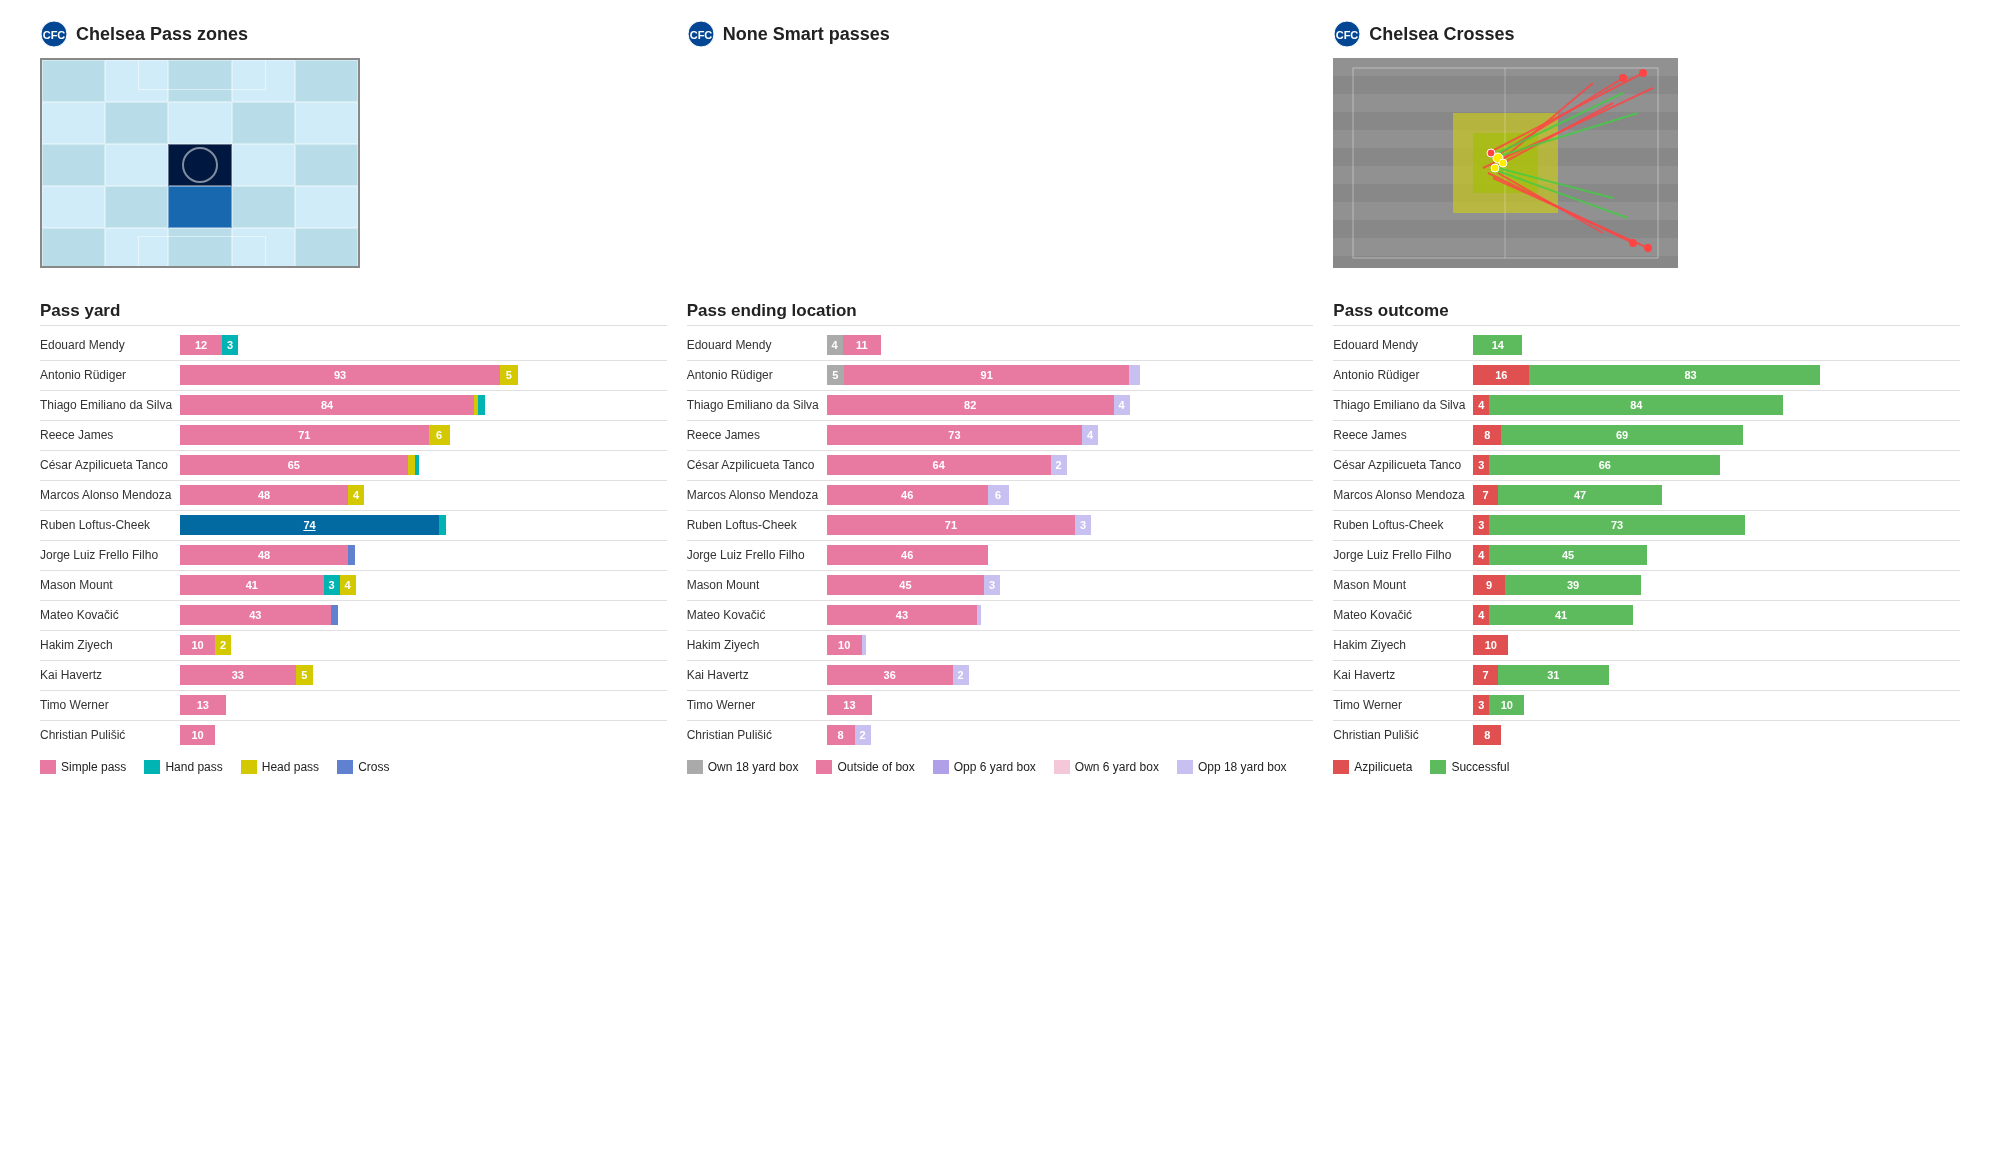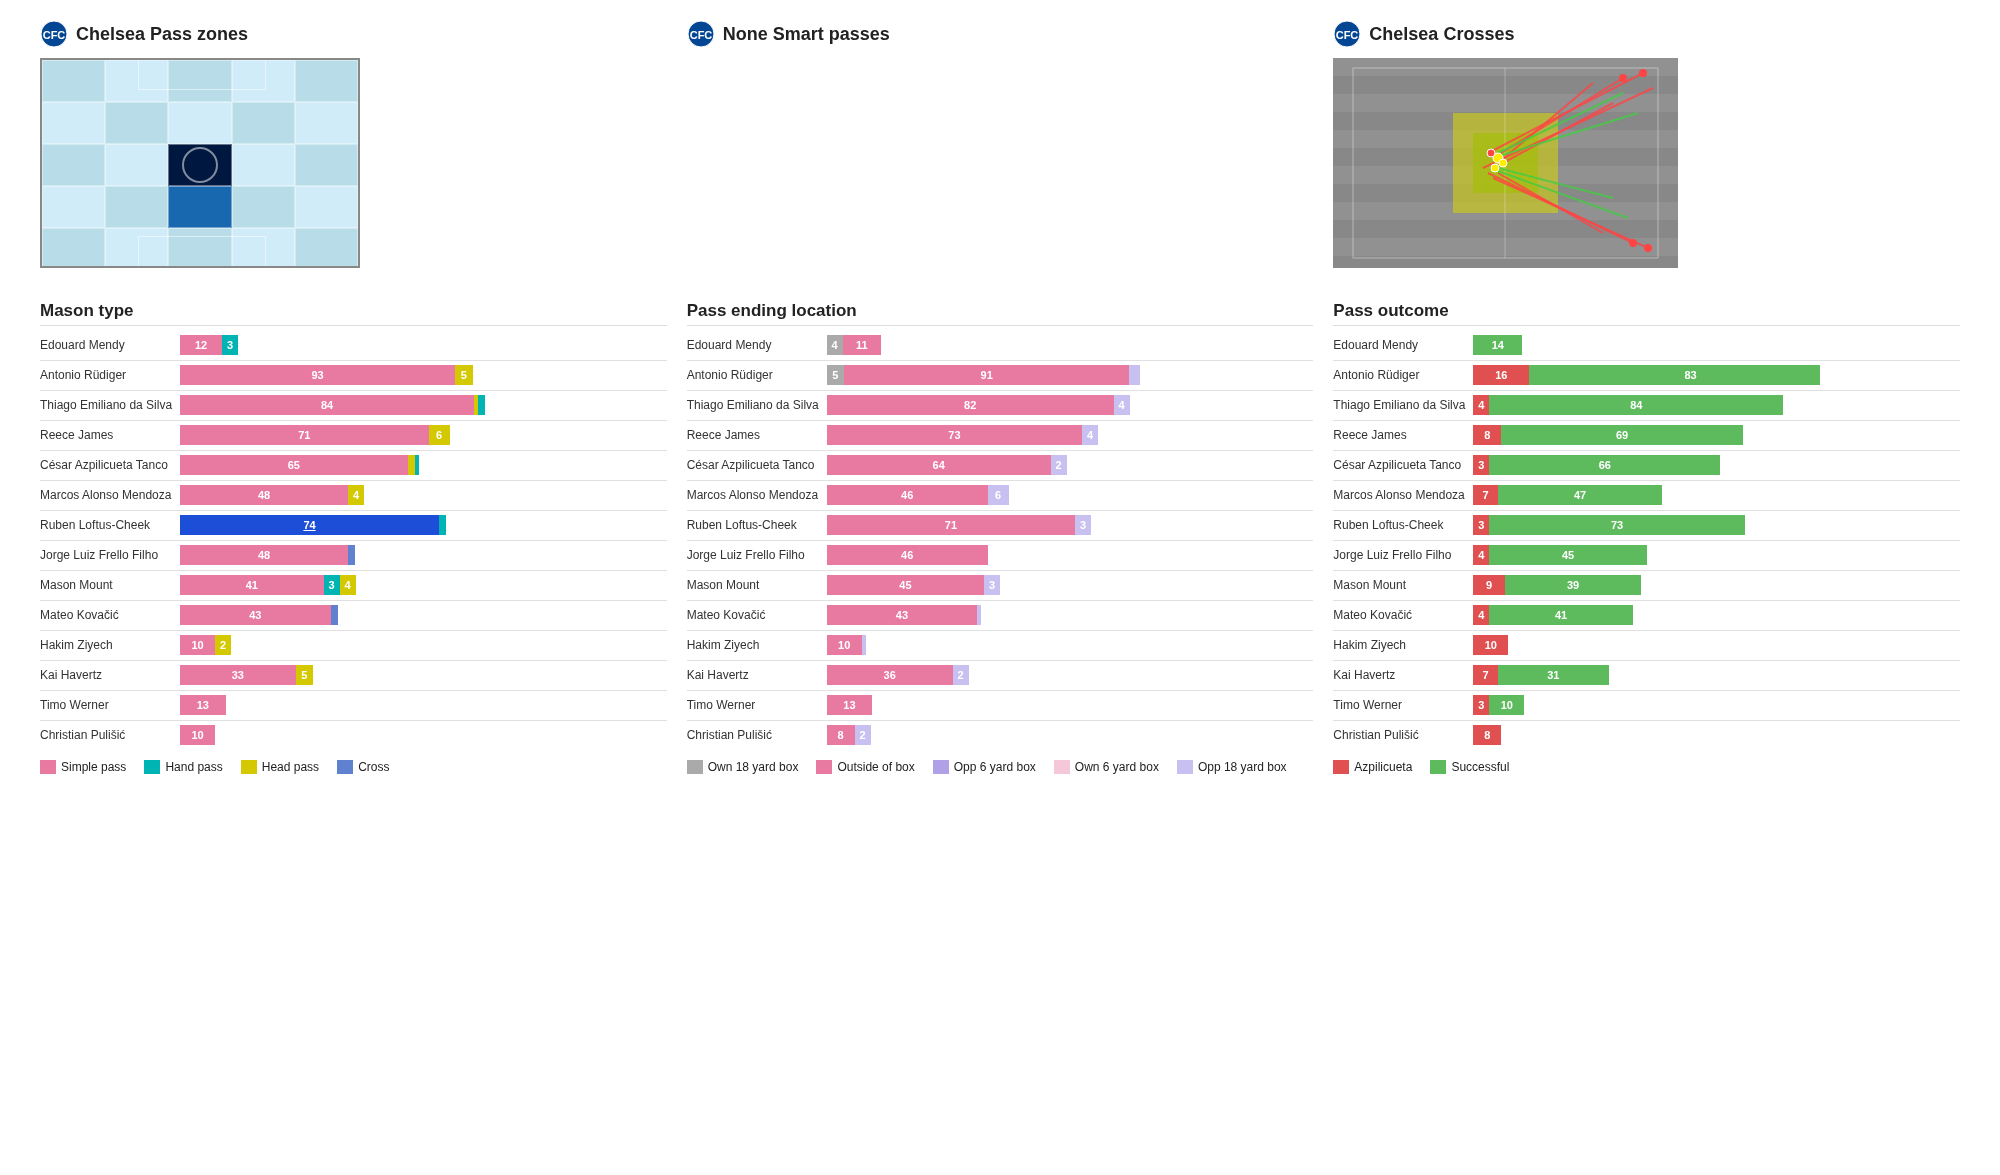--- a/index.html
+++ b/index.html
@@ -178,36 +178,36 @@
           <div style="flex:1;background:#b8dce8;border:1px solid rgba(255,255,255,0.4);"></div>
           <div style="flex:1;background:#d0ecf8;border:1px solid rgba(255,255,255,0.4);"></div>
           <div style="flex:1;background:#b8dce8;border:1px solid rgba(255,255,255,0.4);"></div>
         </div>
 
         <div style="position:absolute;top:0;left:96px;width:128px;height:30px;border:1.5px solid rgba(255,255,255,0.5);border-top:none;pointer-events:none;"></div>
         <div style="position:absolute;bottom:0;left:96px;width:128px;height:30px;border:1.5px solid rgba(255,255,255,0.5);border-bottom:none;pointer-events:none;"></div>
       </div>
     </div>
 
-    <div class="section-title">Mason type</div>
+    <div class="section-title">Pass yard</div>
 
     <div id="pass-type-bars">
 
     <div class="bar-row">
           <div class="bar-label">Edouard Mendy</div>
           <div class="bars-container">
             <div class="bar-segment" style="width: 42px; background: rgb(232, 121, 160);">12</div>
             <div class="bar-segment" style="width: 16px; background: rgb(0, 180, 180);">3</div>
           </div>
         </div>
         <hr class="divider">
         <div class="bar-row">
           <div class="bar-label">Antonio Rüdiger</div>
           <div class="bars-container">
-            <div class="bar-segment" style="width: 275px; background: rgb(232, 121, 160);">93</div>
+            <div class="bar-segment" style="width: 320px; background: rgb(232, 121, 160);">93</div>
             <div class="bar-segment" style="width: 17.5px; background: rgb(212, 201, 0);">5</div>
           </div>
         </div>
         <hr class="divider">
         <div class="bar-row">
           <div class="bar-label">Thiago Emiliano da Silva</div>
           <div class="bars-container">
             <div class="bar-segment" style="width: 294px; background: rgb(232, 121, 160);">84</div>
             <div class="bar-segment" style="width: 4px; background: rgb(212, 201, 0);"></div>
             <div class="bar-segment" style="width: 7px; background: rgb(0, 180, 180);"></div>
@@ -235,21 +235,21 @@
           <div class="bar-label">Marcos  Alonso Mendoza</div>
           <div class="bars-container">
             <div class="bar-segment" style="width: 168px; background: rgb(232, 121, 160);">48</div>
             <div class="bar-segment" style="width: 16px; background: rgb(212, 201, 0);">4</div>
           </div>
         </div>
         <hr class="divider">
         <div class="bar-row">
           <div class="bar-label">Ruben Loftus-Cheek</div>
           <div class="bars-container">
-            <div class="bar-segment" style="width: 259px; background: #1d4ed8; text-decoration: underline;">74</div>
+            <div class="bar-segment" style="width: 259px; background: #0369a1; text-decoration: underline;">74</div>
             <div class="bar-segment" style="width: 7px; background: rgb(0, 180, 180);"></div>
           </div>
         </div>
         <hr class="divider">
         <div class="bar-row">
           <div class="bar-label">Jorge Luiz Frello Filho</div>
           <div class="bars-container">
             <div class="bar-segment" style="width: 168px; background: rgb(232, 121, 160);">48</div>
             <div class="bar-segment" style="width: 7px; background: rgb(96, 128, 208);"></div>
           </div>

